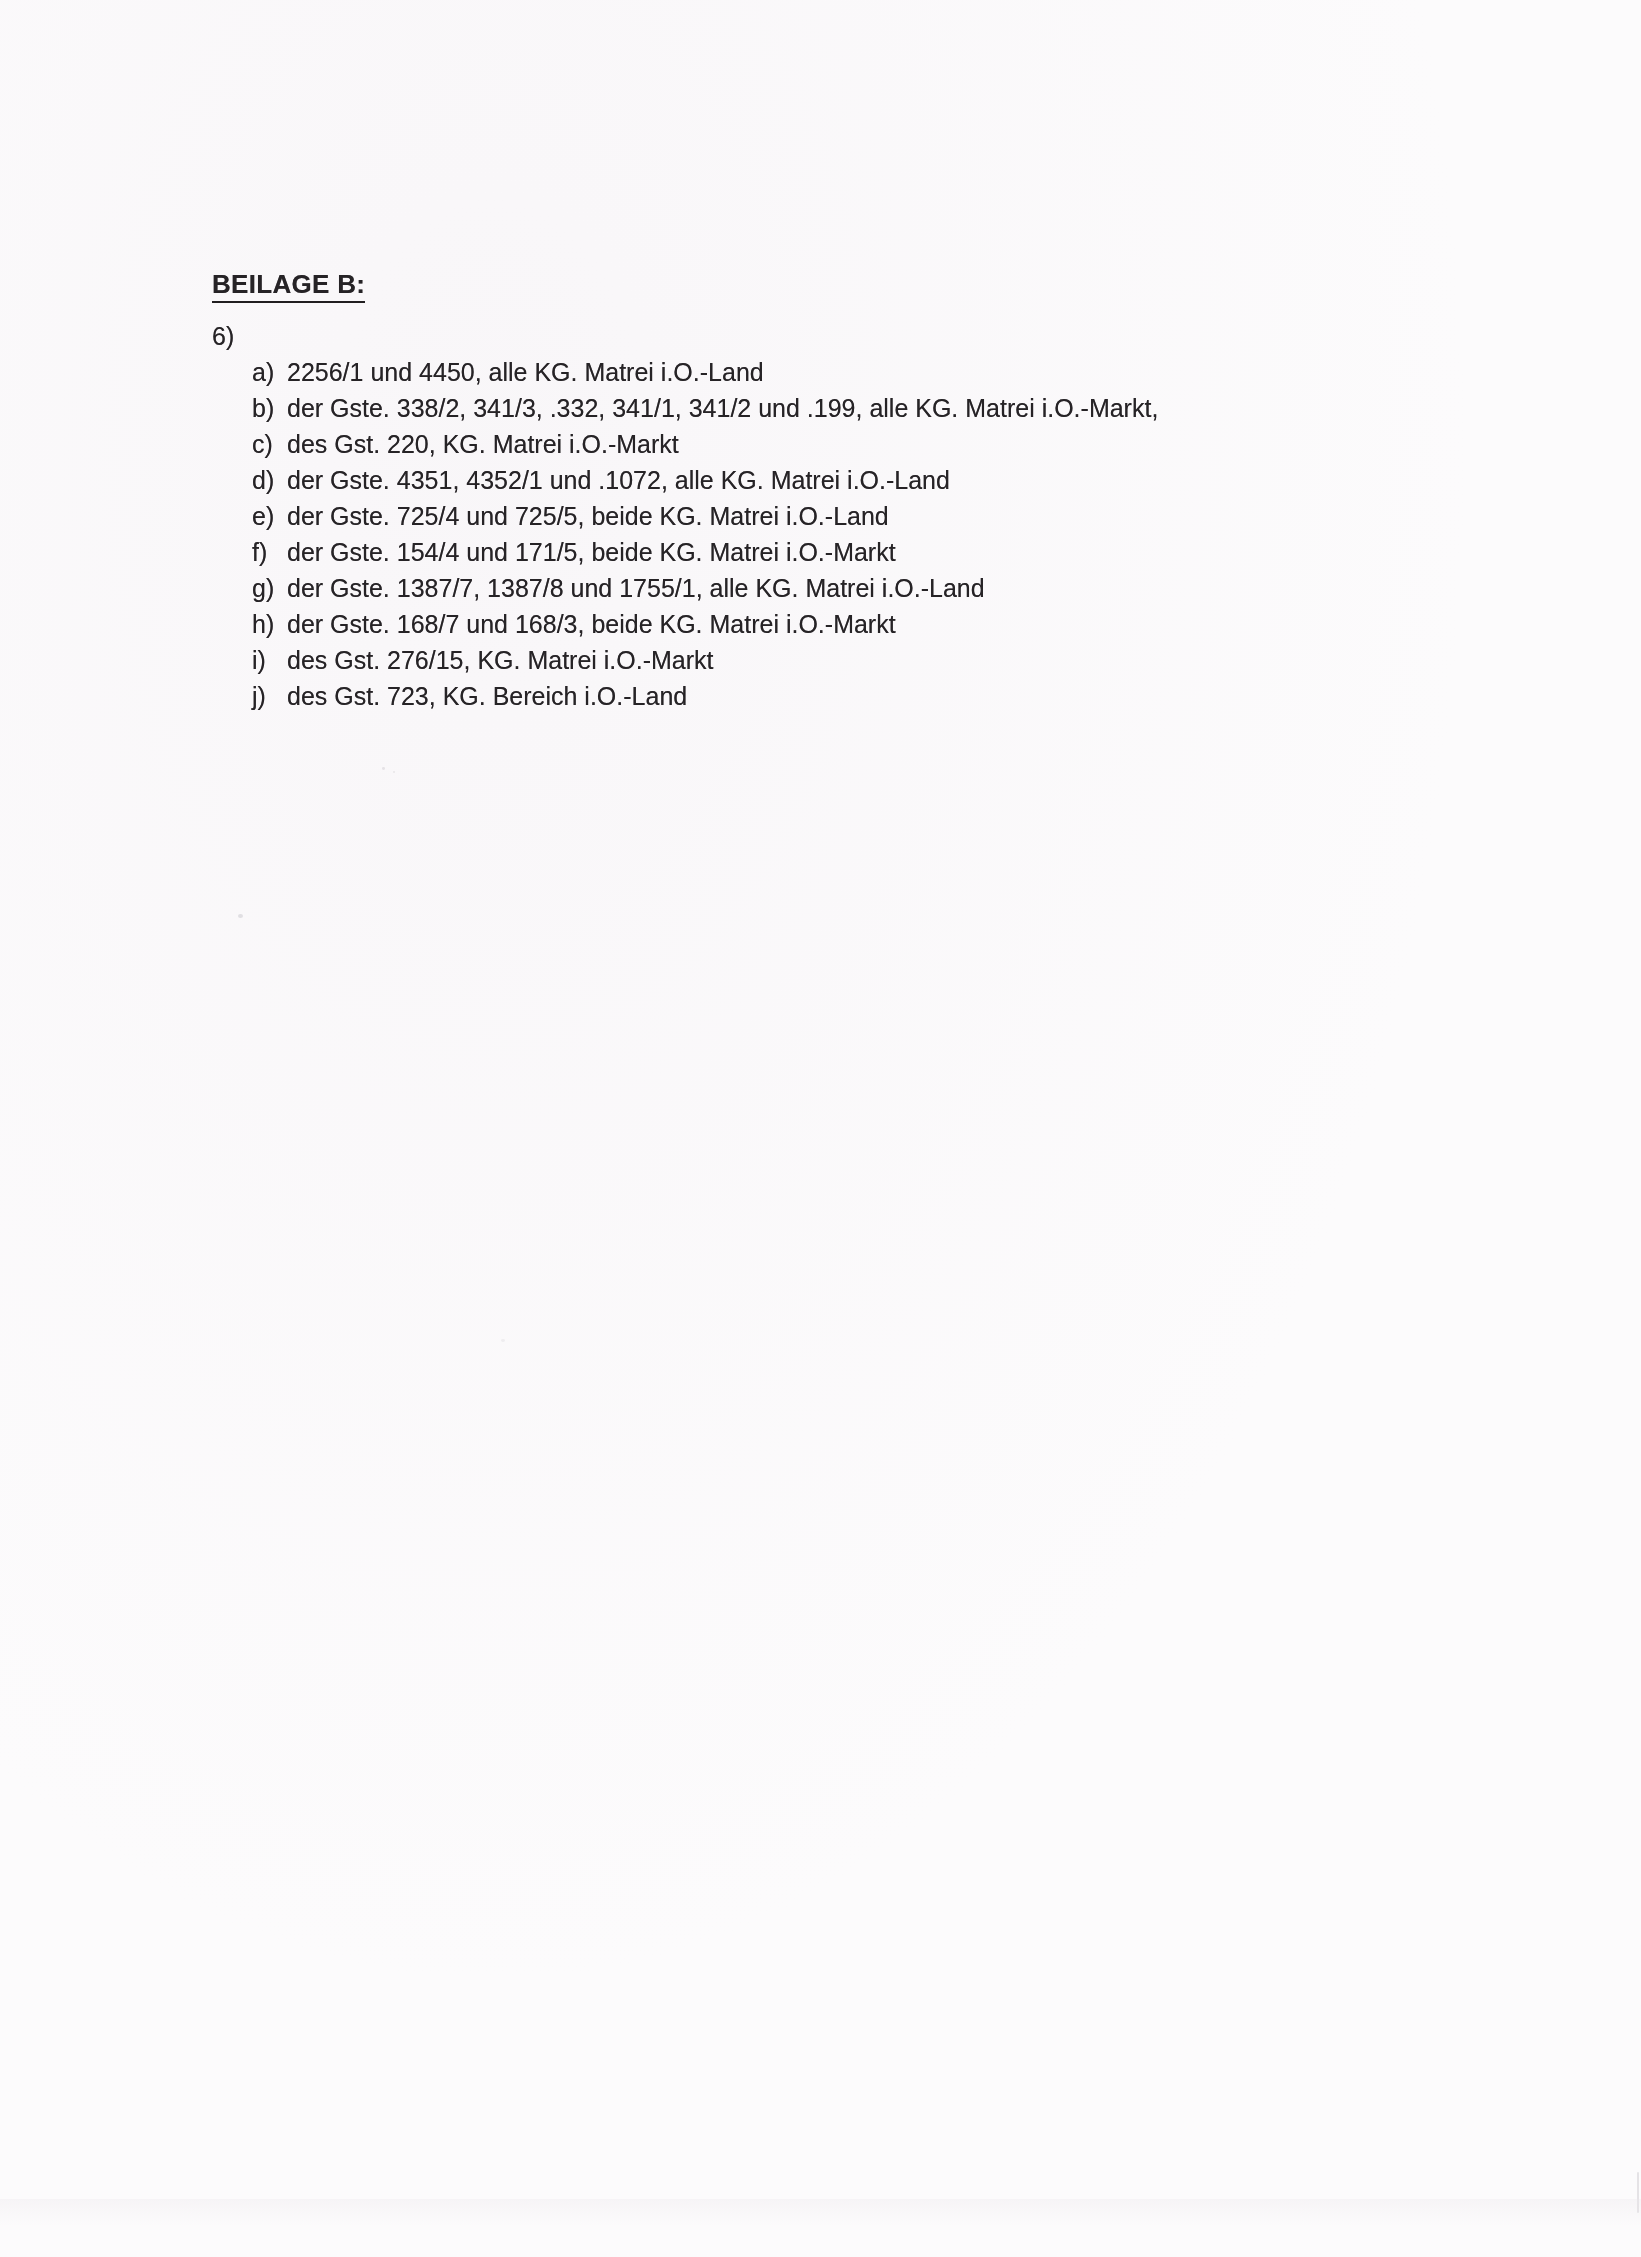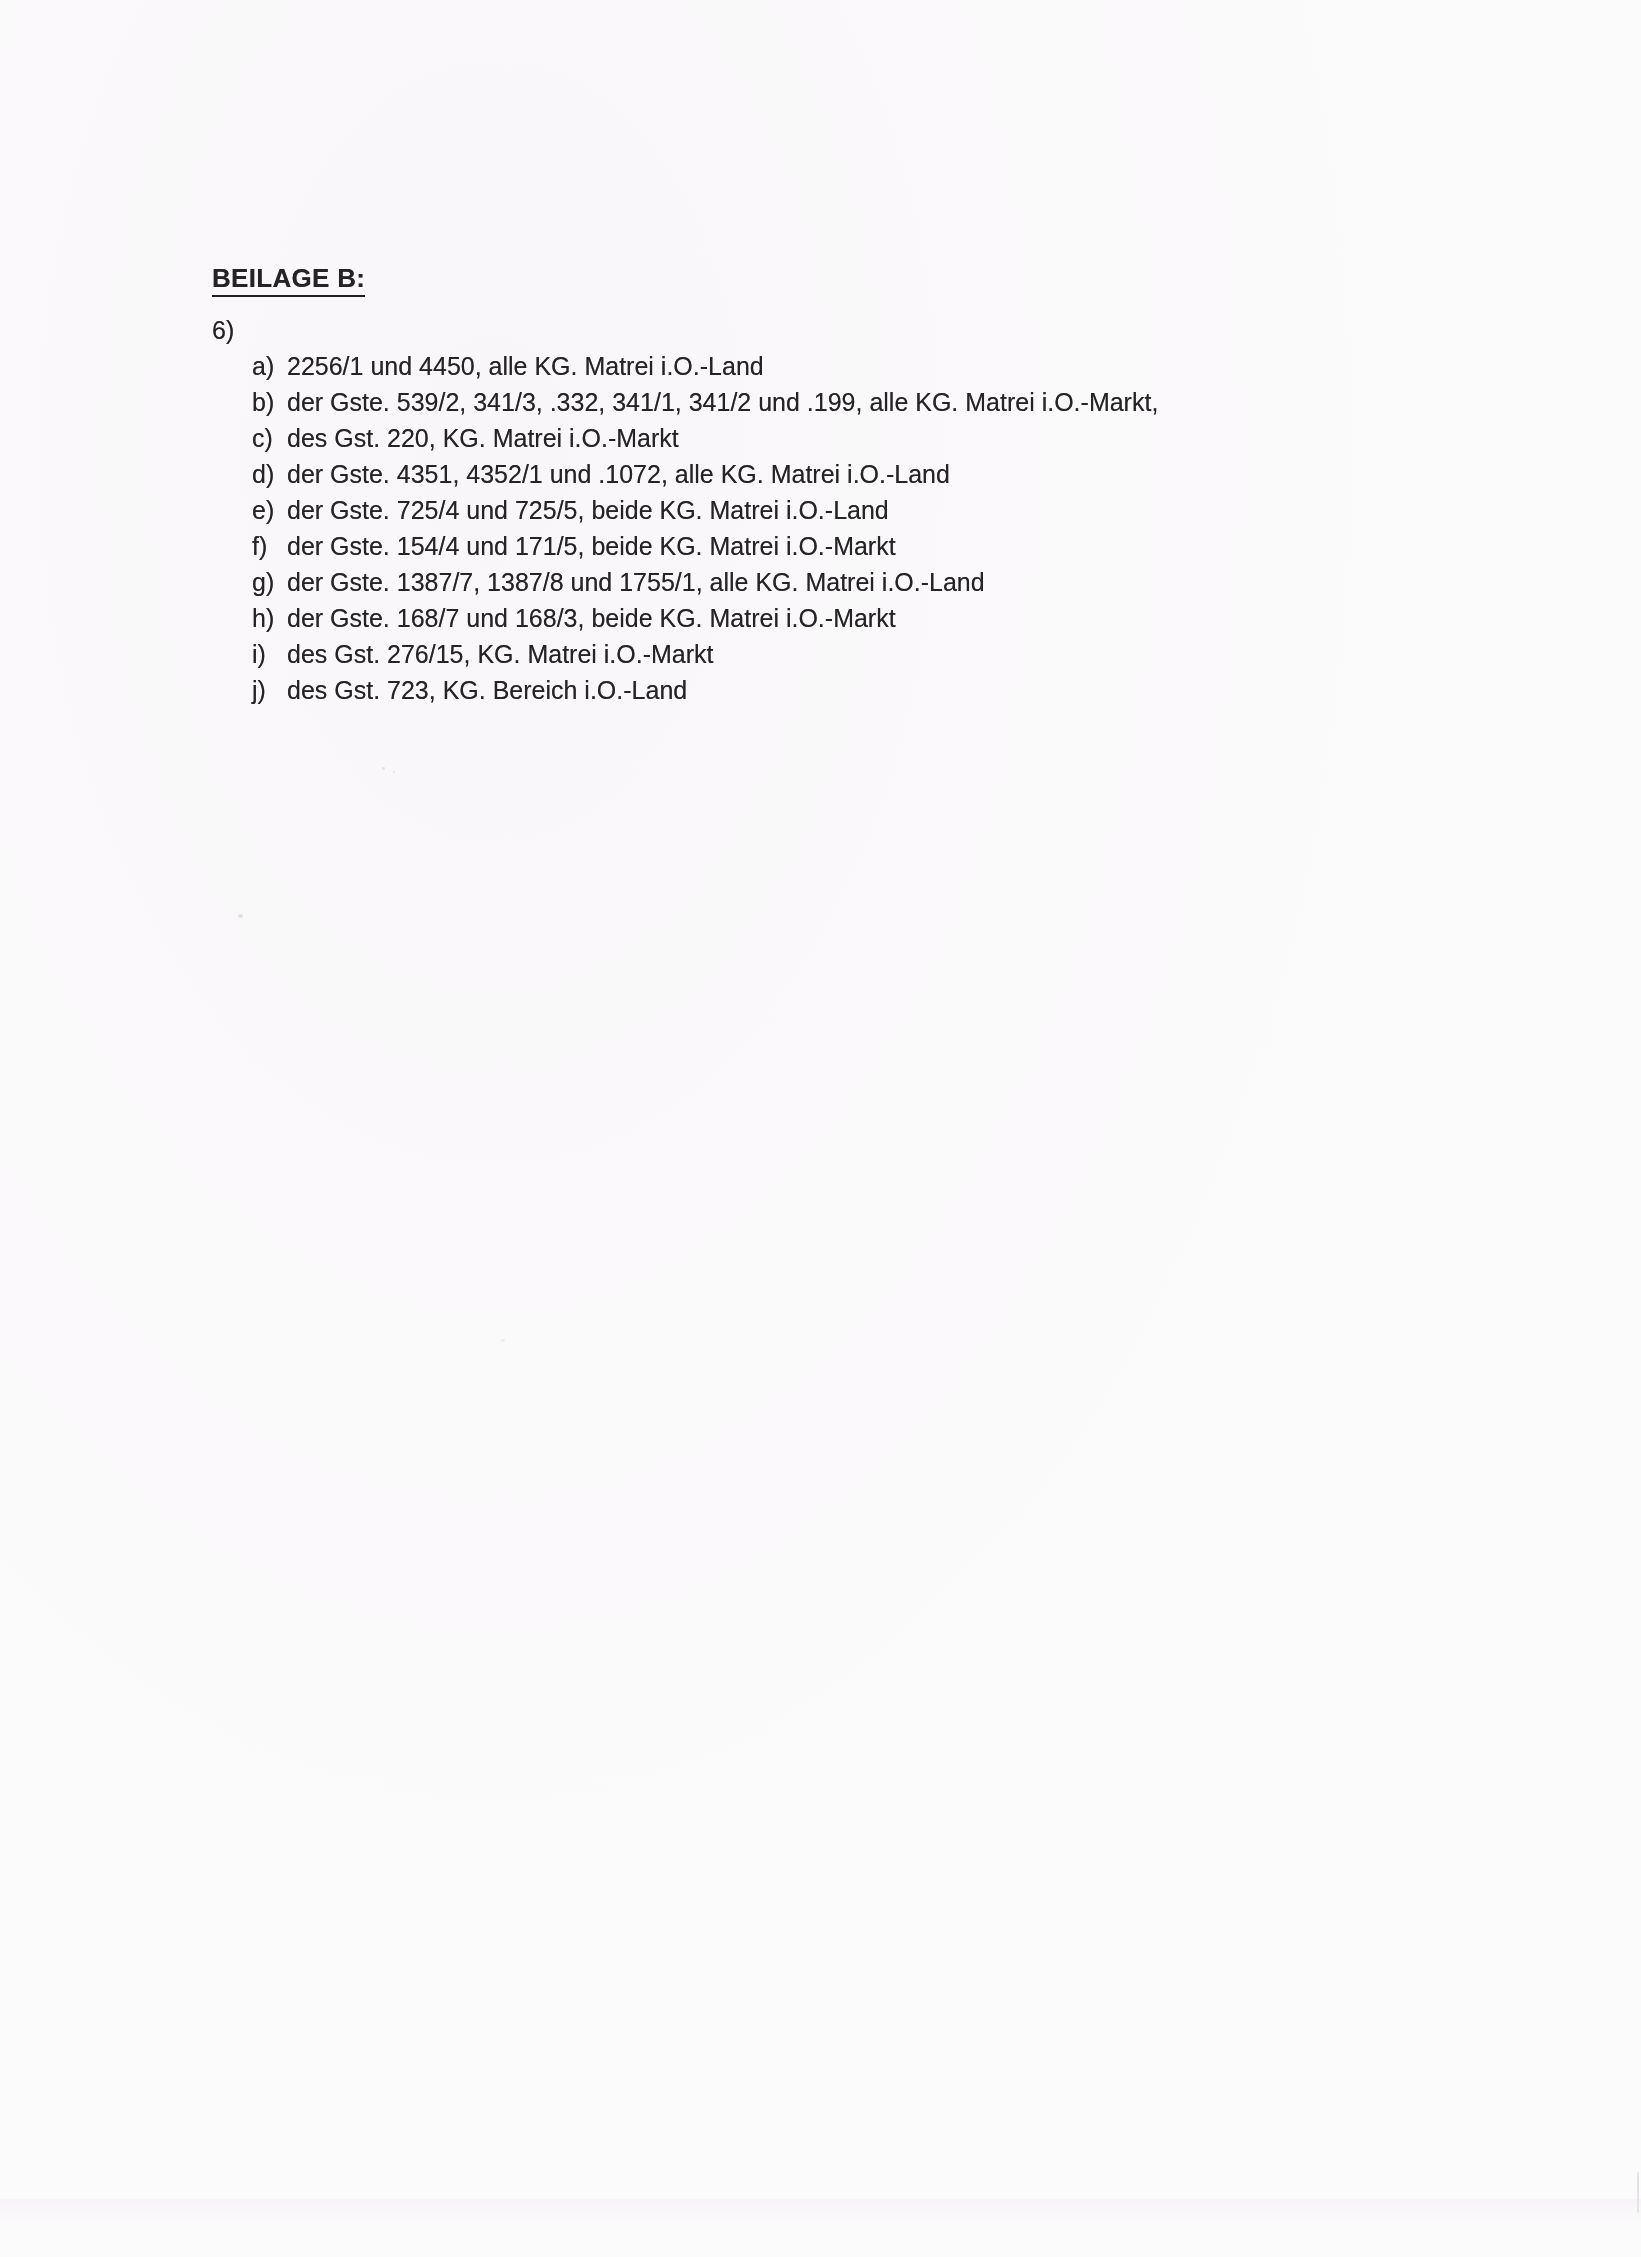--- a/index.html
+++ b/index.html
@@ -18,21 +18,21 @@
     height: 2257px;
     overflow: hidden;
     background:
       radial-gradient(ellipse at 30% 20%, rgba(246,243,246,0.6) 0%, rgba(252,251,252,0) 60%),
       #fcfbfc;
     color: #262326;
   }
   .content {
     position: absolute;
     left: 212px;
-    top: 260px;
+    top: 266px;
     width: 1234px;
     font-size: 25px;
     line-height: 36px;
     text-shadow: 0 0 0.5px rgba(38,35,38,0.55);
   }
   .heading {
     display: inline-block;
     font-weight: bold;
     font-size: 26px;
     letter-spacing: 0.3px;
@@ -108,21 +108,21 @@
 
       <div class="subitem">
         <div class="sub-label">a)</div>
         <div>
           <div>2256/1 und 4450, alle KG. Matrei i.O.-Land</div>
         </div>
       </div>
 
       <div class="subitem">
         <div class="sub-label">b)</div>
-        <div>der Gste. 539/2, 341/3, .332, 341/1, 341/2 und .199, alle KG. Matrei i.O.-Markt,</div>
+        <div>der Gste. 338/2, 341/3, .332, 341/1, 341/2 und .199, alle KG. Matrei i.O.-Markt,</div>
       </div>
 
       <div class="subitem">
         <div class="sub-label">c)</div>
         <div>des Gst. 220, KG. Matrei i.O.-Markt</div>
       </div>
 
       <div class="subitem">
         <div class="sub-label">d)</div>
         <div>der Gste. 4351, 4352/1 und .1072, alle KG. Matrei i.O.-Land</div>

